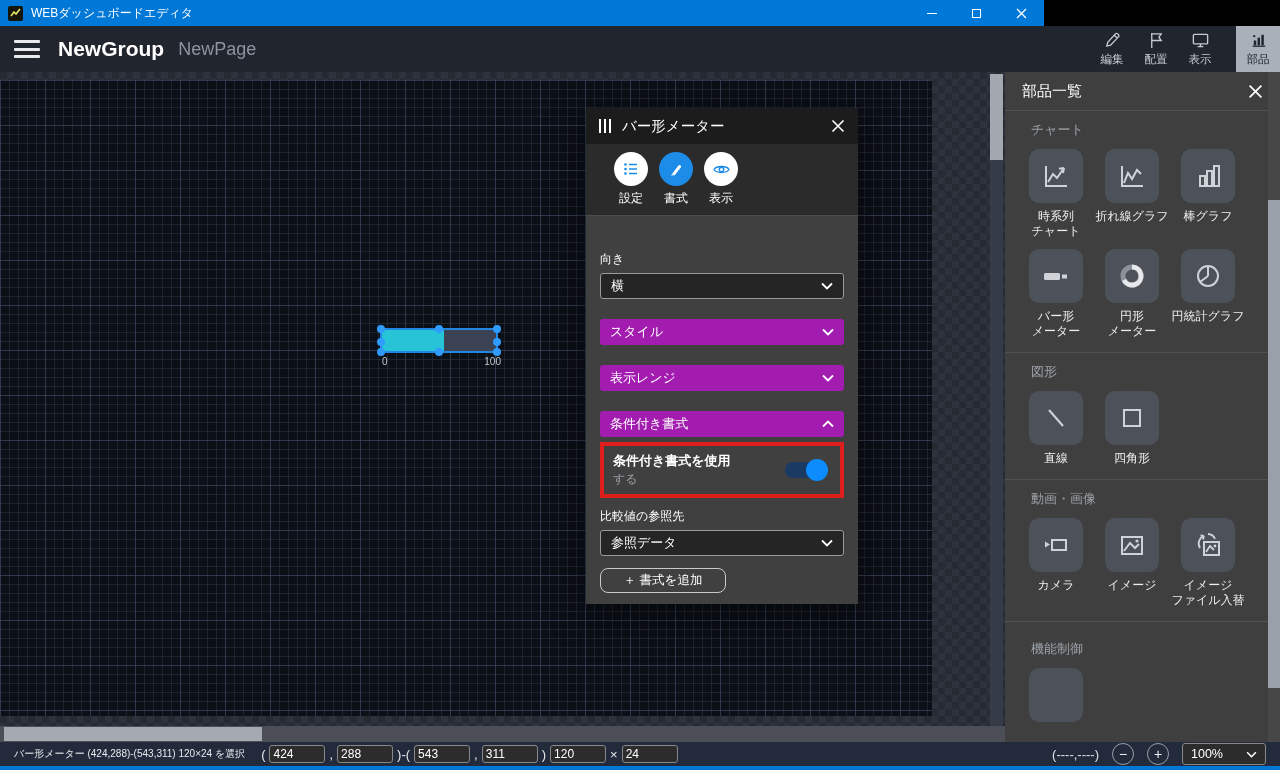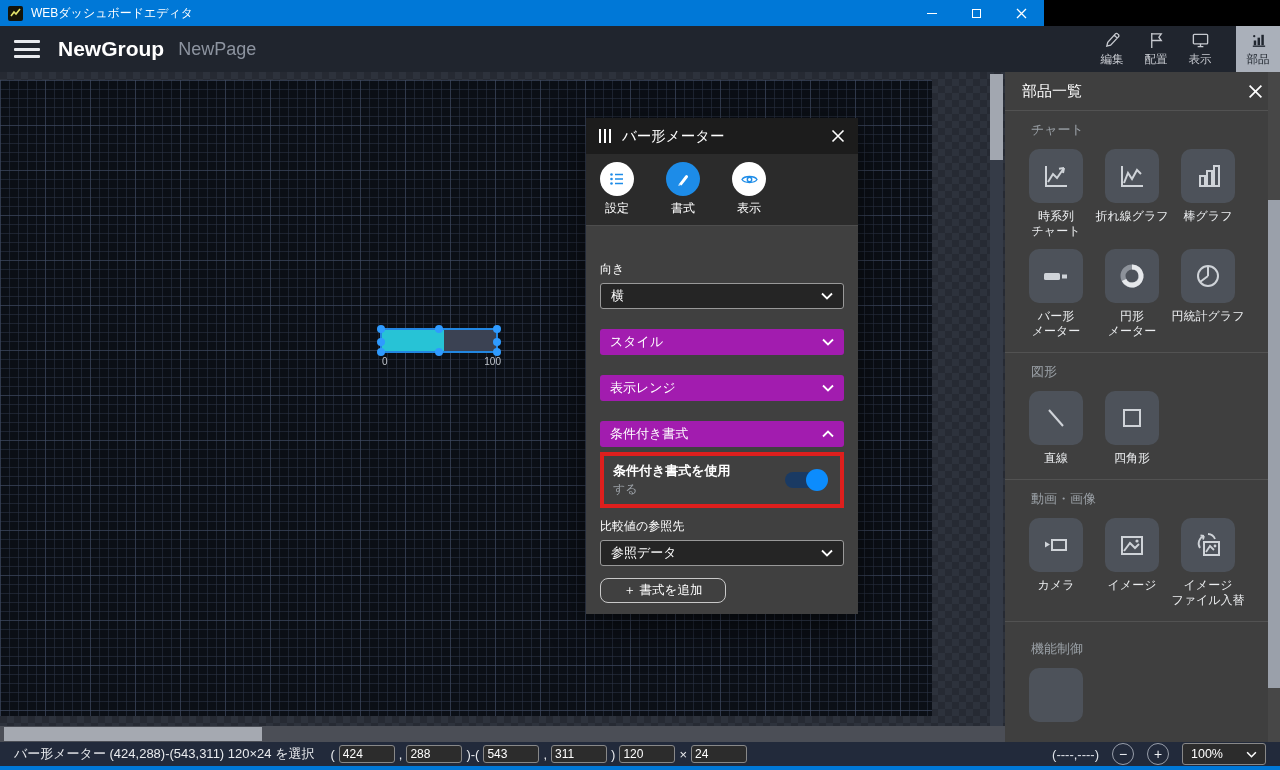--- a/index.html
+++ b/index.html
@@ -51,29 +51,29 @@
 
   
   .widget { position:absolute; left:380px; top:256px; width:118px; }
   .meter { position:relative; width:118px; height:25px; border:2px solid #2287e2; background:#3b4253; }
   .meter-fill { position:absolute; left:0; top:0; bottom:0; width:54%; background:#27c3d6; }
   .handle { position:absolute; width:8px; height:8px; border-radius:50%; background:#2f9bff; }
   .widget-min { position:absolute; left:2px; top:28px; font-size:10px; color:#bfc3ca; }
   .widget-max { position:absolute; right:-3px; top:28px; font-size:10px; color:#bfc3ca; }
 
   
-  .dialog { position:absolute; left:586px; top:118px; width:272px; height:496px;
+  .dialog { position:absolute; left:586px; top:108px; width:272px; height:496px;
             background:#404040; box-shadow:0 10px 32px rgba(0,0,0,.55); z-index:20; }
   .dialog-header { height:36px; background:#1c1c1c; display:flex; align-items:center; padding:0 13px; }
   .grip { display:flex; gap:3px; }
   .grip span { width:2px; height:14px; background:#fff; }
   .dialog-title { color:#fff; font-size:14.5px; margin-left:11px; }
   .icon-close { margin-left:auto; cursor:pointer; display:flex; }
   .tab-strip { height:72px; background:#2b2b2b; border-bottom:1px solid #4d4d4d;
-               display:flex; padding-left:14px; gap:32px; align-items:center; }
+               display:flex; padding-left:28px; gap:11px; align-items:center; }
   .tab { display:flex; flex-direction:column; align-items:center; cursor:pointer; }
   .tab-circle { width:34px; height:34px; border-radius:50%; background:#fff;
                 display:flex; align-items:center; justify-content:center; }
   .tab.active .tab-circle { background:#1d8ce8; }
   .tab-label { color:#fff; font-size:12px; margin-top:4px; }
   .dialog-body { padding:28px 14px; }
   .field-label { color:#fff; font-size:12px; margin:7px 0 5px; }
   .select { height:26px; background:#252525; border:1px solid #999; border-radius:3px;
             display:flex; align-items:center; padding:0 10px; cursor:pointer; }
   .select .select-value { color:#fff; font-size:13px; }
@@ -106,21 +106,21 @@
   .tile { width:54px; height:54px; border-radius:10px; background:#4d525a;
           display:flex; align-items:center; justify-content:center; }
   .part-label { margin-top:6px; font-size:12px; color:#eceef0; text-align:center;
                 white-space:pre-line; line-height:1.25; }
   .panel-scroll { position:absolute; right:0; top:0; width:12px; height:670px; background:#474747; }
   .panel-thumb { position:absolute; right:0; top:128px; width:12px; height:488px; background:#9aa0aa; }
 
   
   .statusbar { position:absolute; left:0; top:742px; width:1280px; height:24px;
                background:#222a3b; display:flex; align-items:center; padding:0 14px; }
-  .sel-text { color:#e9ebee; font-size:13px; white-space:nowrap; }
+  .sel-text { color:#e9ebee; font-size:10px; white-space:nowrap; }
   .coord-fields { display:flex; align-items:center; gap:4px; margin-left:16px; }
   .coord-fields .sep { color:#e9ebee; font-size:13px; }
   .coord-input { width:56px; height:18px; background:#2c2c2c; border:1px solid #888;
                  border-radius:3px; color:#fff; font-size:12px; padding:0 3px;
                  font-family:"Liberation Sans", sans-serif; }
   .status-right { margin-left:auto; display:flex; align-items:center; gap:13px; }
   .cursor-pos { color:#dfe3e9; font-size:13px; }
   .zoom-btn { width:22px; height:22px; border-radius:50%; border:1.5px solid #989eaa;
               color:#eef1f5; font-size:14px; display:flex; align-items:center;
               justify-content:center; background:transparent; cursor:pointer; }

